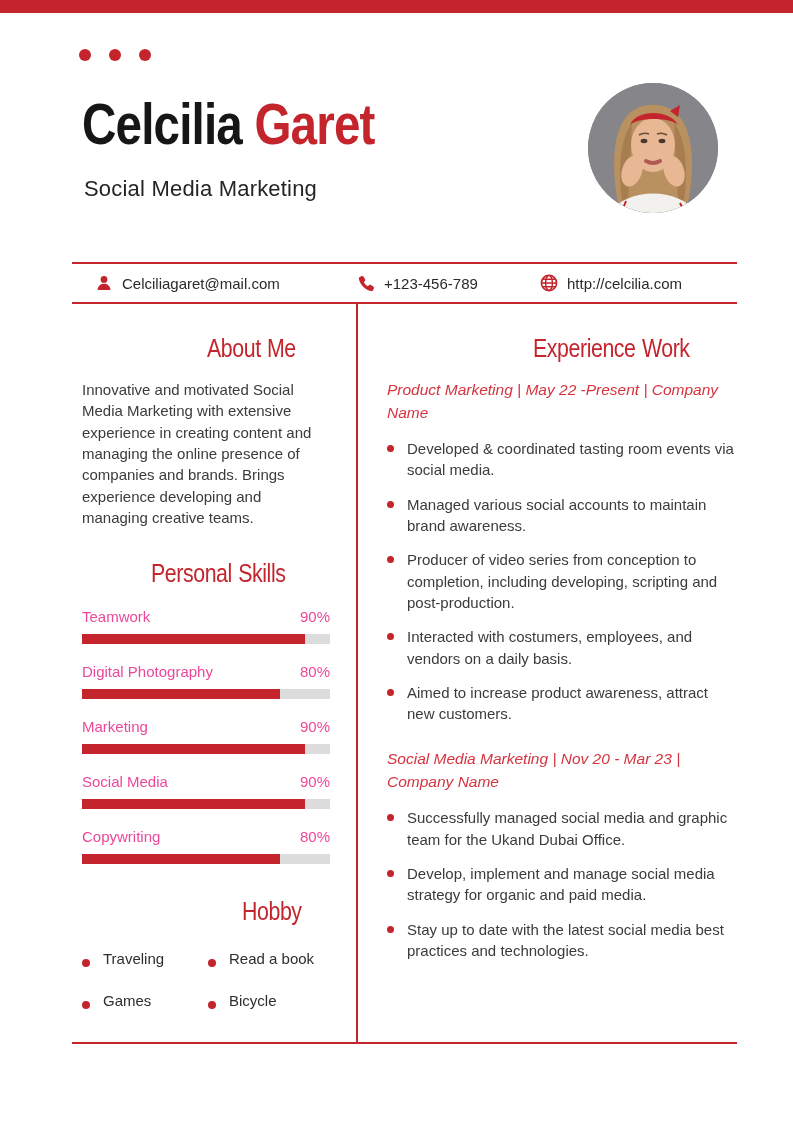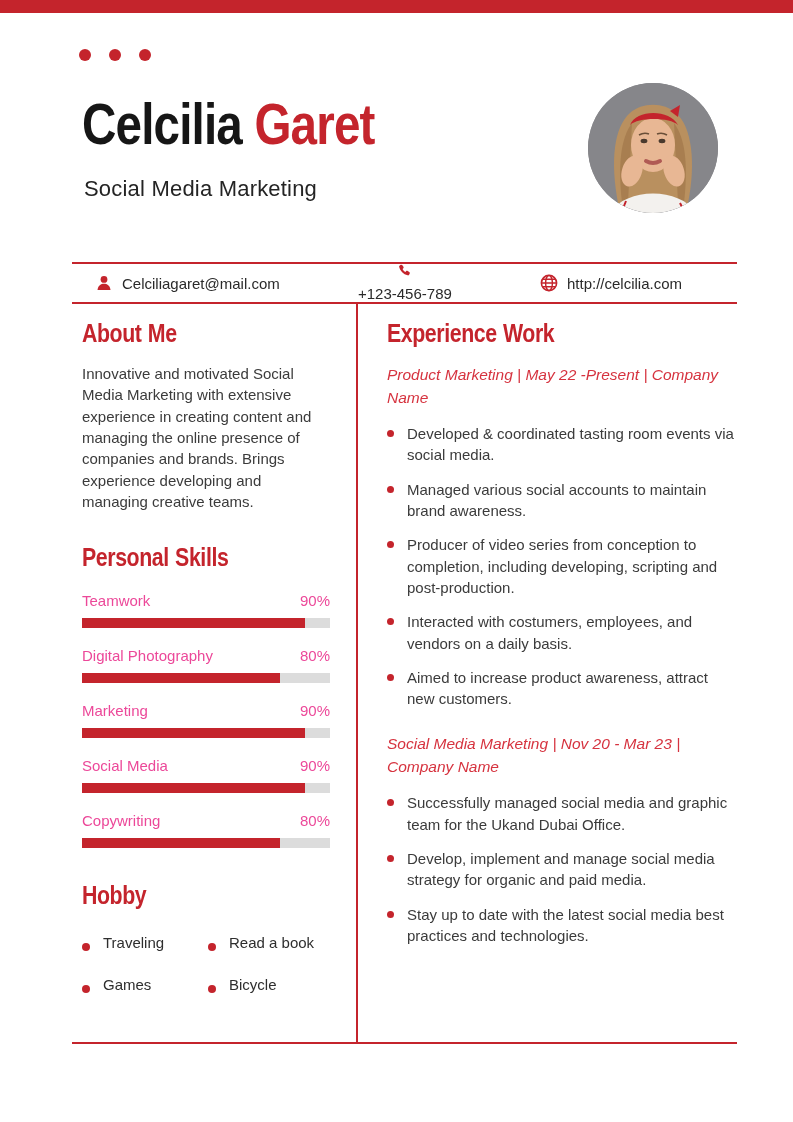--- a/index.html
+++ b/index.html
@@ -19,28 +19,28 @@
   .name{left:82px;top:92px;margin:0;font-size:58px;font-weight:800;color:#161616;white-space:nowrap;line-height:1.1;}
   .squeeze{display:inline-block;transform:scaleX(0.82);transform-origin:0 50%;letter-spacing:-1px;}
   .name .last{color:#c4242c;}
   .subtitle{left:84px;top:176px;margin:0;font-size:22px;font-weight:400;color:#242424;letter-spacing:0.2px;}
   
   .photo{left:588px;top:83px;width:130px;height:130px;border-radius:50%;overflow:hidden;background:#86868a;}
   
   .contact-bar{left:72px;top:262px;width:665px;height:38px;border-top:2px solid #c4242c;border-bottom:2px solid #c4242c;}
   .contact-item{position:absolute;top:0;height:38px;display:flex;align-items:center;gap:9px;font-size:15px;color:#2a2a2a;}
   .contact-item svg{display:block;}
-  .ci-email{left:23px;} .ci-phone{left:286px;flex-direction:column;} .ci-web{left:468px;}
+  .ci-email{left:23px;} .ci-phone{left:286px;} .ci-web{left:468px;}
   
   .v-divider{left:356px;top:302px;width:2px;height:740px;background:#c4242c;}
   .bottom-line{left:72px;top:1042px;width:665px;height:2px;background:#c4242c;}
   .col-left{left:82px;top:318px;width:248px;}
   .col-right{left:387px;top:318px;width:352px;}
   
-  .sec-h{margin:0;font-size:26px;font-weight:700;color:#c4242c;white-space:nowrap;line-height:1.2;}
+  .sec-h{margin:15px;font-size:26px;font-weight:400;color:#c4242c;white-space:nowrap;line-height:1.2;text-align:right;}
   .sec-h .squeeze{letter-spacing:-0.5px;word-spacing:1px;}
   
   .about-text{margin:14px 0 0 0;font-size:15px;line-height:1.42;color:#3b3b3b;}
   
   .skills-title{margin-top:30px;}
   .skill-row{margin-top:19px;}
   .skill-head{display:flex;justify-content:space-between;align-items:baseline;font-size:15px;color:#ec4899;}
   .skill-track{margin-top:9px;width:100%;height:10px;background:#dcdcdc;}
   .skill-fill{height:10px;background:#c4242c;}
   

